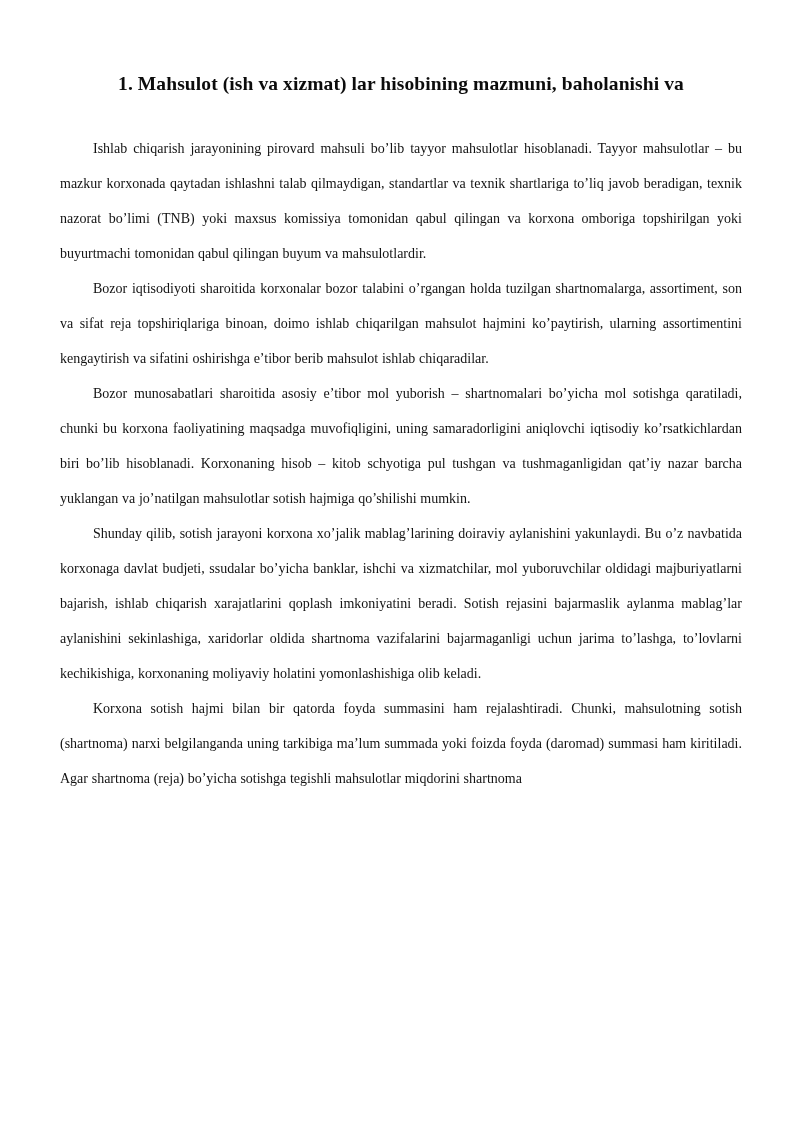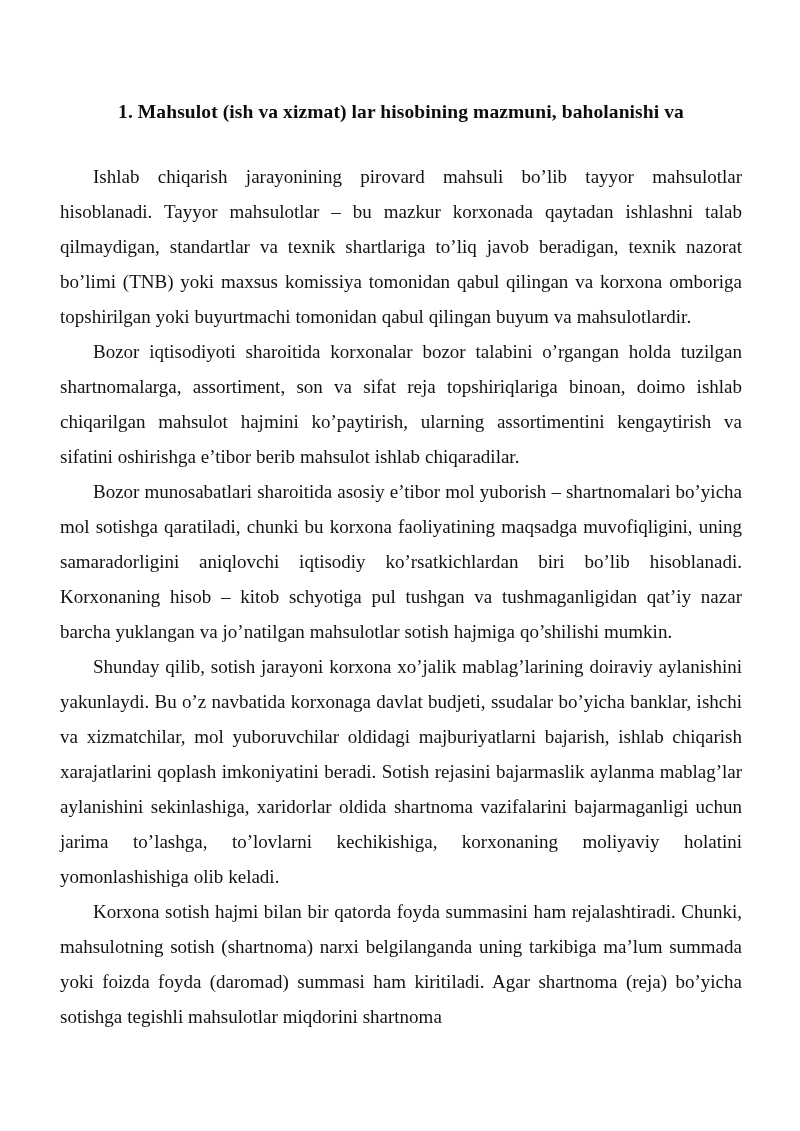--- a/index.html
+++ b/index.html
@@ -20,40 +20,40 @@
     box-sizing: border-box;
   }
   #content {
     position: absolute;
     left: 60px;
     top: 0;
     width: 682px;
   }
   .doc-title {
     margin: 0;
-    padding-top: 94px;
+    padding-top: 66px;
     font-size: 19.5px;
     font-weight: bold;
     line-height: 35px;
     text-align: center;
     letter-spacing: 0.1px;
     color: #0c0c0c;
   }
   .title-line {
     display: block;
   }
   .title-line-2 {
     
   }
   .body-block {
     margin-top: 30px;
   }
   p.para {
     margin: 0;
-    font-size: 19px;
+    font-size: 14px;
     line-height: 35px;
     text-align: justify;
     text-justify: inter-word;
     text-indent: 33px;
     color: #121212;
     hyphens: none;
     word-spacing: 0.2px;
   }
   
   #content {

